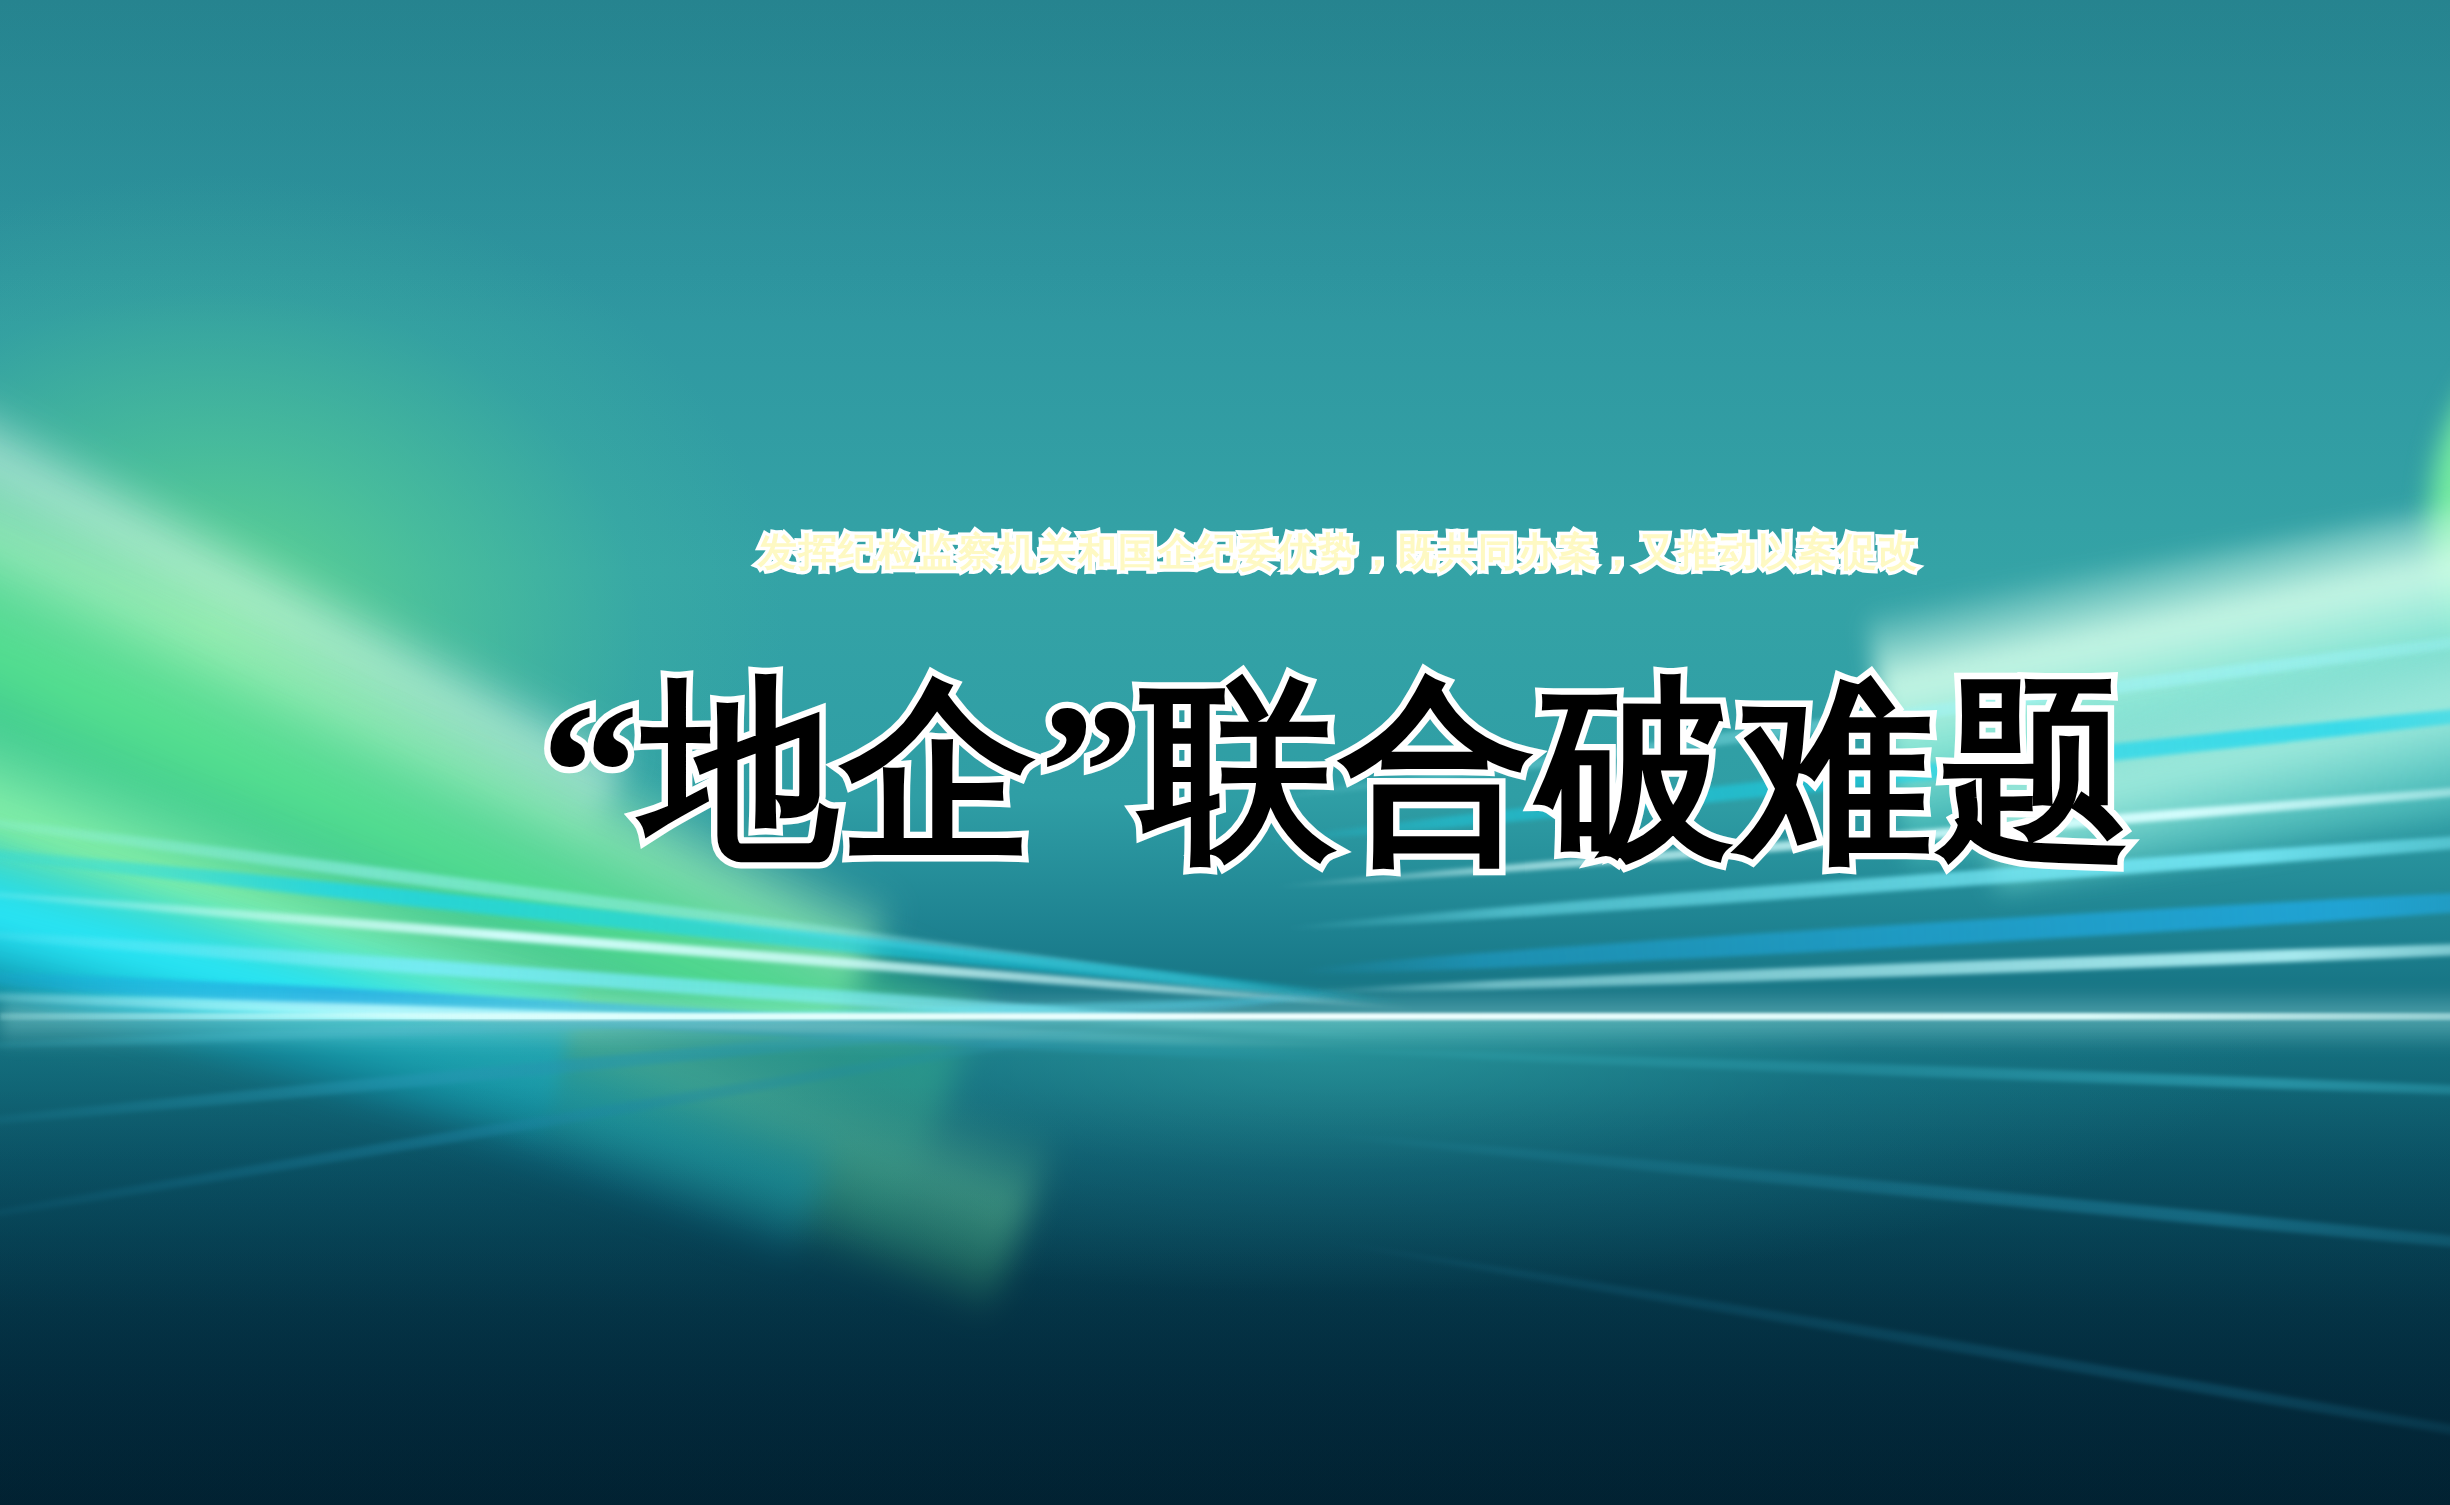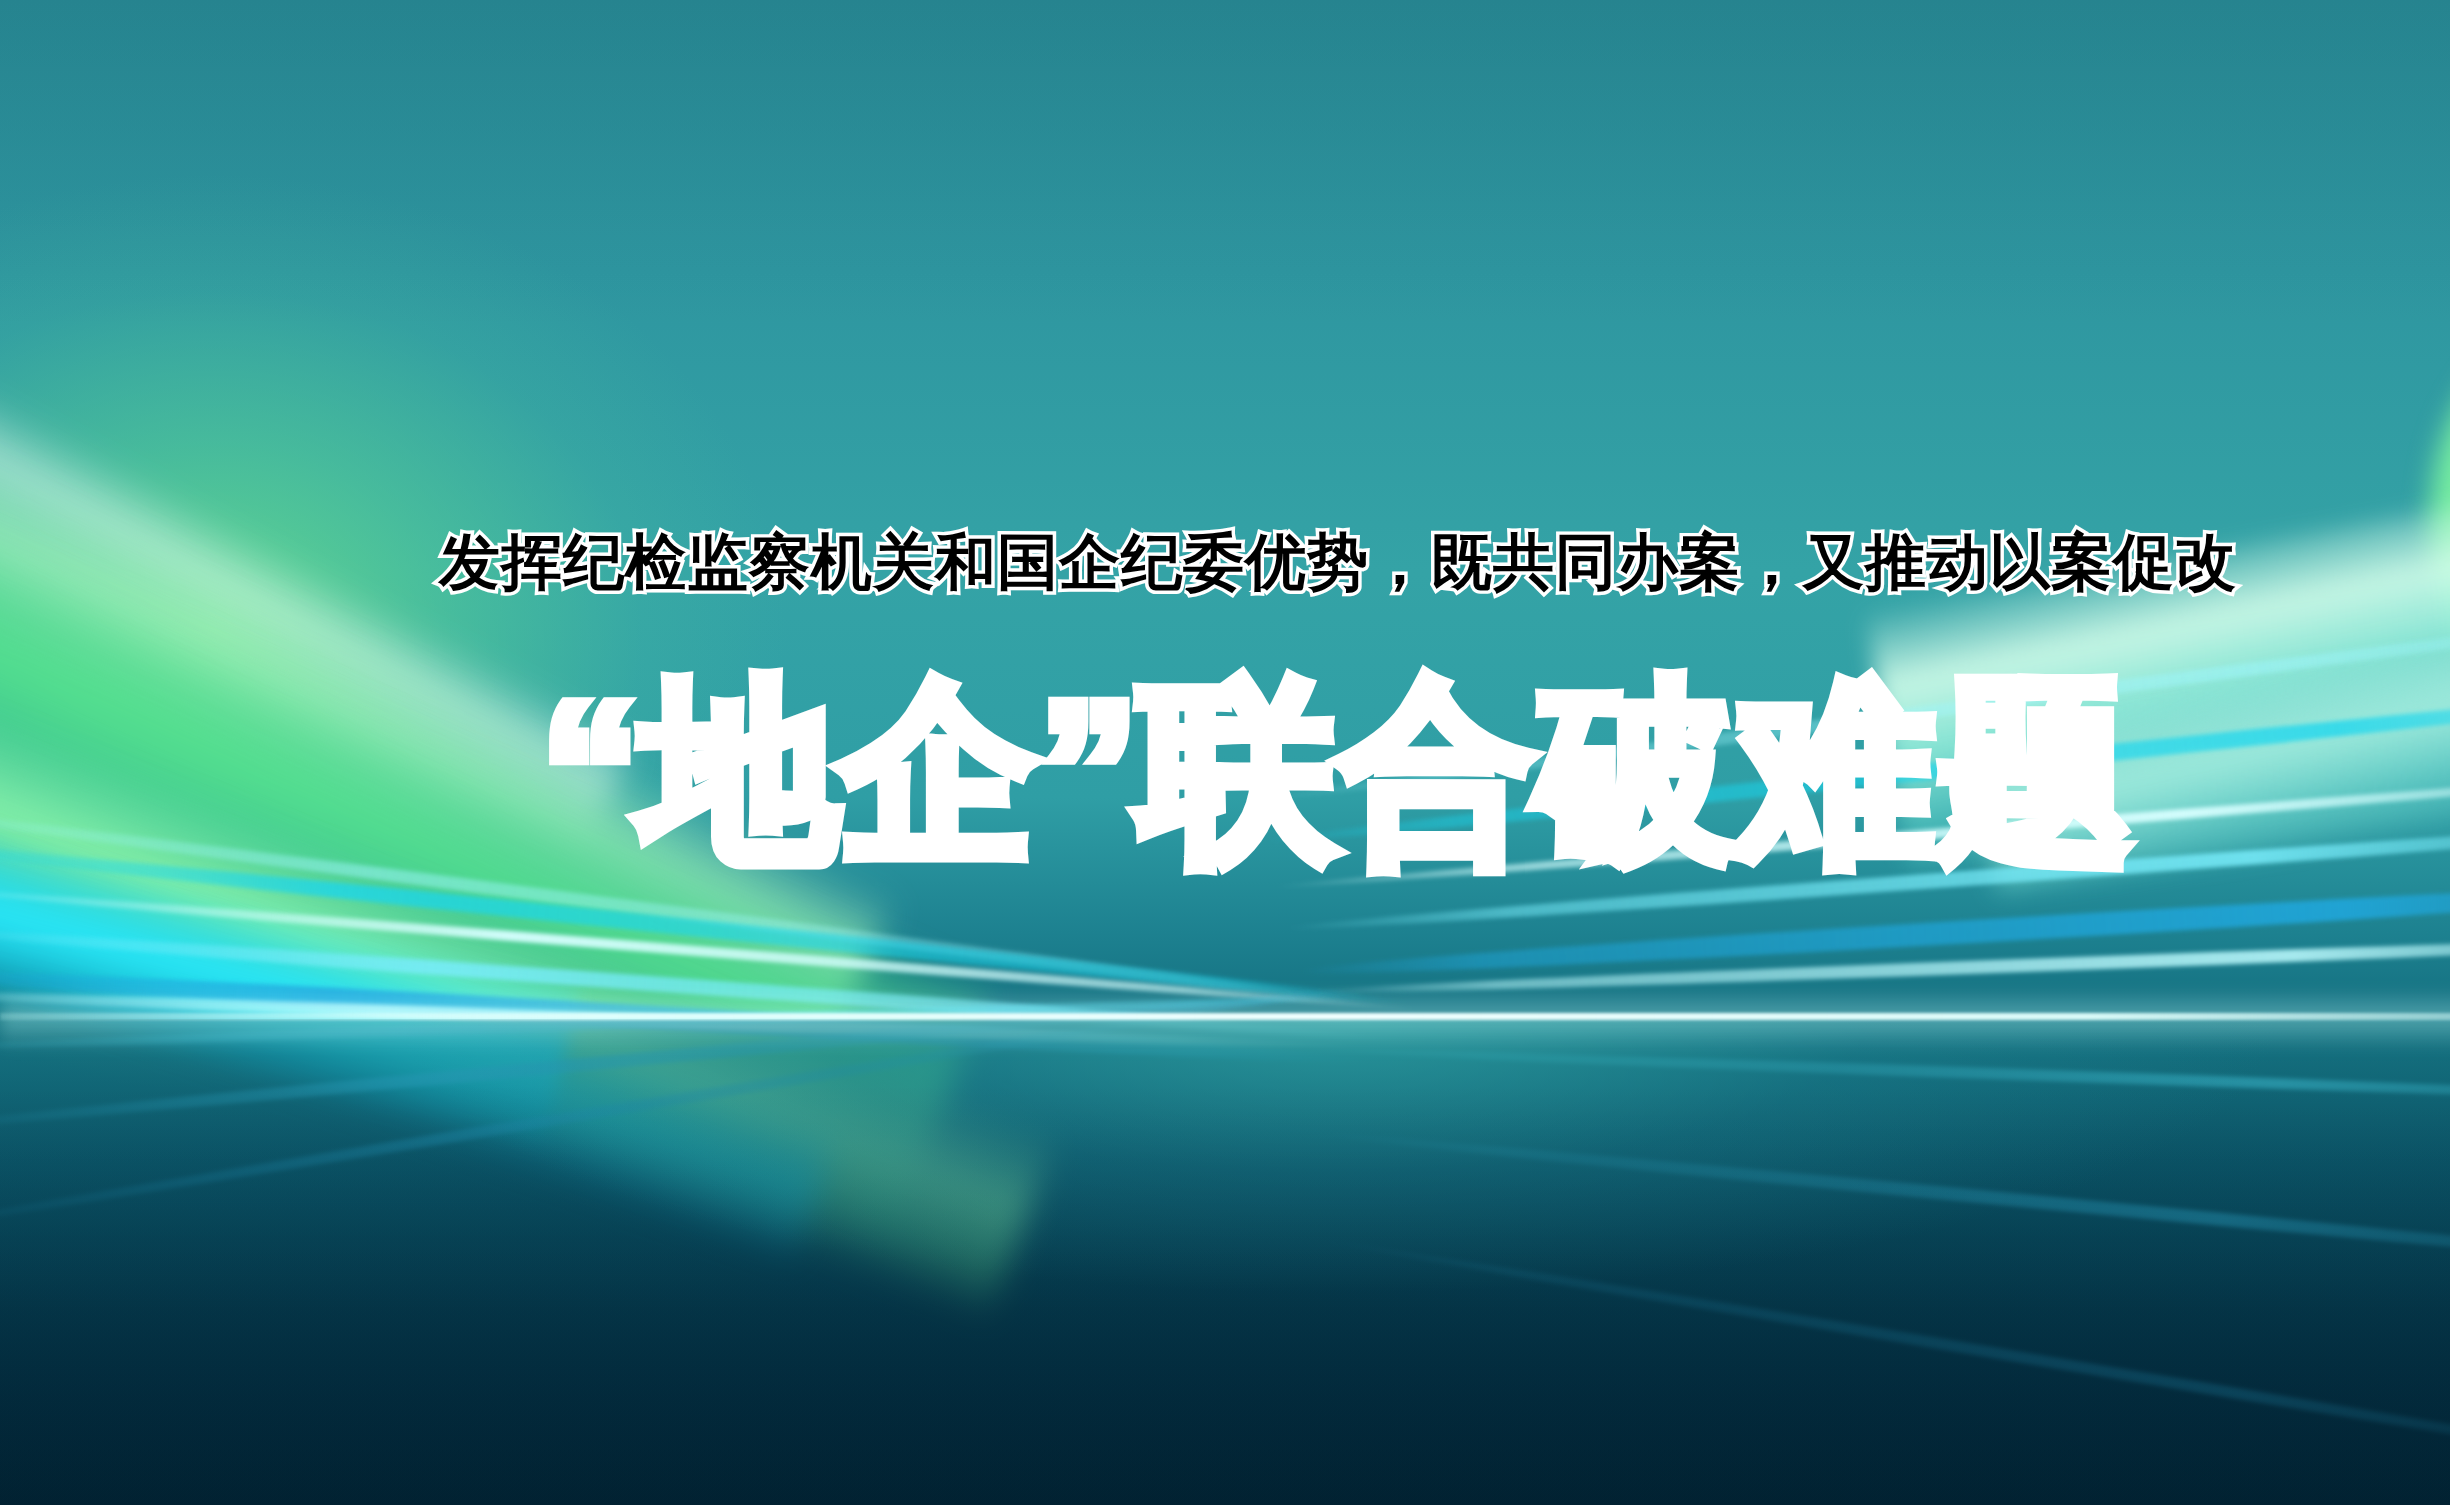--- a/index.html
+++ b/index.html
@@ -254,40 +254,41 @@
     width: 100%;
     text-align: center;
     z-index: 30;
   }
 
   #subtitle-wrap { top: 532px; }
   #title-wrap    { top: 662px; }
 
   .subtitle {
     display: inline-block;
-    font-size: 61px;
+    font-size: 39px;
     font-weight: bold;
     line-height: 1.0;
-    color: #000000;
+    color: #fef9c3;
     letter-spacing: 1px;
     -webkit-text-stroke: 6.9px #ffffff;
     paint-order: stroke fill;
     white-space: nowrap;
   }
 
   .title {
     display: inline-block;
     font-size: 196px;
     font-weight: bold;
     line-height: 1.12;
-    color: #ffffff;
+    color: #000000;
     letter-spacing: 2.9px;
     -webkit-text-stroke: 12.7px #ffffff;
     paint-order: stroke fill;
     white-space: nowrap;
+    font-family: Liberation Serif, serif;
   }
 </style>
 </head>
 <body>
 
 <div id="stage">
 
   <div class="bg-layer bg-base"></div>
   <div class="bg-layer glow-green-left"></div>
 

